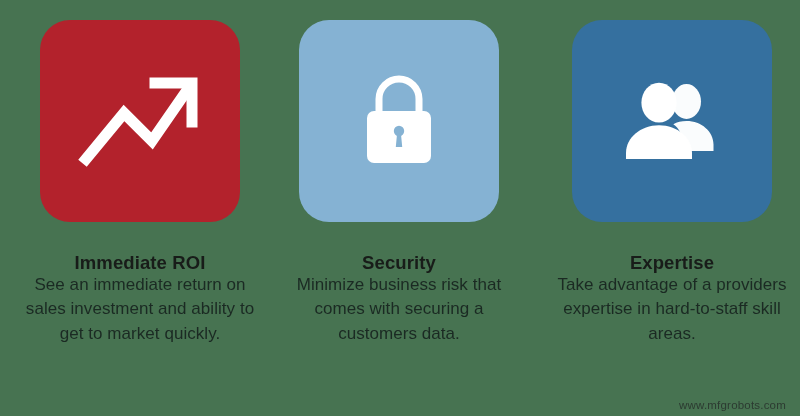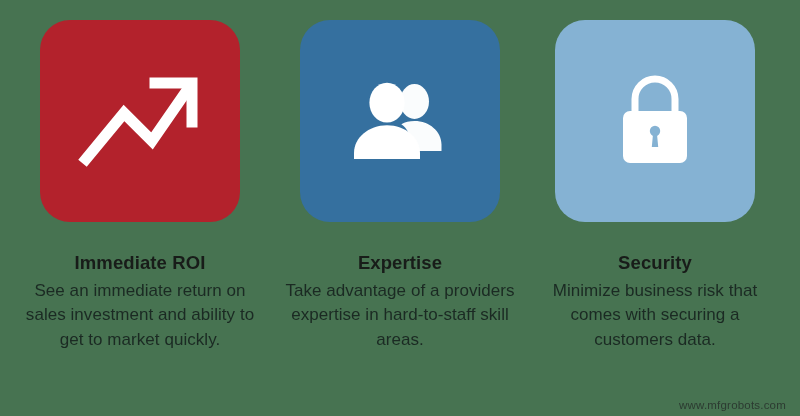--- a/index.html
+++ b/index.html
@@ -64,21 +64,21 @@
   .card-title {
     margin-top: 31px;
     font-size: 18.5px;
     font-weight: 600;
     color: #181c19;
     letter-spacing: 0.1px;
     text-align: center;
     line-height: 1.1;
   }
   .card-body {
-    margin-top: 6px;
+    margin-top: 0;
     font-size: 17px;
     font-weight: 400;
     color: #1b2a23;
     text-align: center;
     line-height: 1.42;
     letter-spacing: 0.05px;
   }
   .col-0 .card-body { width: 248px; }
   .col-1 .card-body { width: 248px; }
   .col-2 .card-body { width: 244px; }
@@ -108,20 +108,38 @@
           <svg width="120" height="92" viewBox="0 0 120 92" fill="none" aria-hidden="true">
             <path d="M6 84 L44 38 L72 66 L108 14" stroke="#FFFFFF" stroke-width="11" stroke-linecap="square" stroke-linejoin="miter"></path>
             <path d="M75 8 L112 8 L112 47" stroke="#FFFFFF" stroke-width="11" stroke-linecap="square" stroke-linejoin="miter"></path>
           </svg>
         </span>
       </div>
       <div class="card-title">Immediate ROI</div>
       <div class="card-body">See an immediate return on sales investment and ability to get to market quickly.</div>
     </div>
 
+    <div class="col col-2">
+      <div class="tile tile-sec">
+        <span>
+          <svg width="80" height="96" viewBox="0 0 80 96" fill="none" aria-hidden="true">
+
+            <path d="M20 40 V26 a20 20 0 0 1 40 0 V40" stroke="#FFFFFF" stroke-width="7" fill="none" stroke-linecap="butt"></path>
+
+            <rect x="8" y="38" width="64" height="52" rx="7" fill="#FFFFFF"></rect>
+
+            <circle cx="40" cy="58" r="5.2" fill="#85B2D3"></circle>
+            <path d="M38.1 60 h3.8 l1.3 14 h-6.4 z" fill="#85B2D3"></path>
+          </svg>
+        </span>
+      </div>
+      <div class="card-title">Security</div>
+      <div class="card-body">Minimize business risk that comes with securing a customers data.</div>
+    </div>
+
     <div class="col col-1">
       <div class="tile tile-exp">
         <span>
           <svg width="98" height="80" viewBox="0 0 98 80" fill="none" aria-hidden="true">
 
             <g fill="#FAFCFD">
               <ellipse cx="63.5" cy="20.5" rx="14.5" ry="17.5"></ellipse>
               <path d="M63.5 40c-5 0-9.5 1.2-13.2 3.2C56 47 59 53 59 60.5V70h31.5v-6.5C90.5 50.5 78.4 40 63.5 40z"></path>
             </g>
 
@@ -129,35 +147,17 @@
               <path d="M36 41.6c-9.7 0-17.6-8.9-17.6-19.9S26.3 1.8 36 1.8s17.6 8.9 17.6 19.9S45.7 41.6 36 41.6z"></path>
               <path d="M36 44.2C17.4 44.2 3 56.9 3 71.8V78h66v-6.2C69 56.9 54.6 44.2 36 44.2z"></path>
             </g>
           </svg>
         </span>
       </div>
       <div class="card-title">Expertise</div>
       <div class="card-body">Take advantage of a providers expertise in hard-to-staff skill areas.</div>
     </div>
 
-    <div class="col col-2">
-      <div class="tile tile-sec">
-        <span>
-          <svg width="80" height="96" viewBox="0 0 80 96" fill="none" aria-hidden="true">
-
-            <path d="M20 40 V26 a20 20 0 0 1 40 0 V40" stroke="#FFFFFF" stroke-width="7" fill="none" stroke-linecap="butt"></path>
-
-            <rect x="8" y="38" width="64" height="52" rx="7" fill="#FFFFFF"></rect>
-
-            <circle cx="40" cy="58" r="5.2" fill="#85B2D3"></circle>
-            <path d="M38.1 60 h3.8 l1.3 14 h-6.4 z" fill="#85B2D3"></path>
-          </svg>
-        </span>
-      </div>
-      <div class="card-title">Security</div>
-      <div class="card-body">Minimize business risk that comes with securing a customers data.</div>
-    </div>
-
   </div>
 
   <div class="watermark">www.mfgrobots.com</div>
 
 </div>
 
 </body></html>

